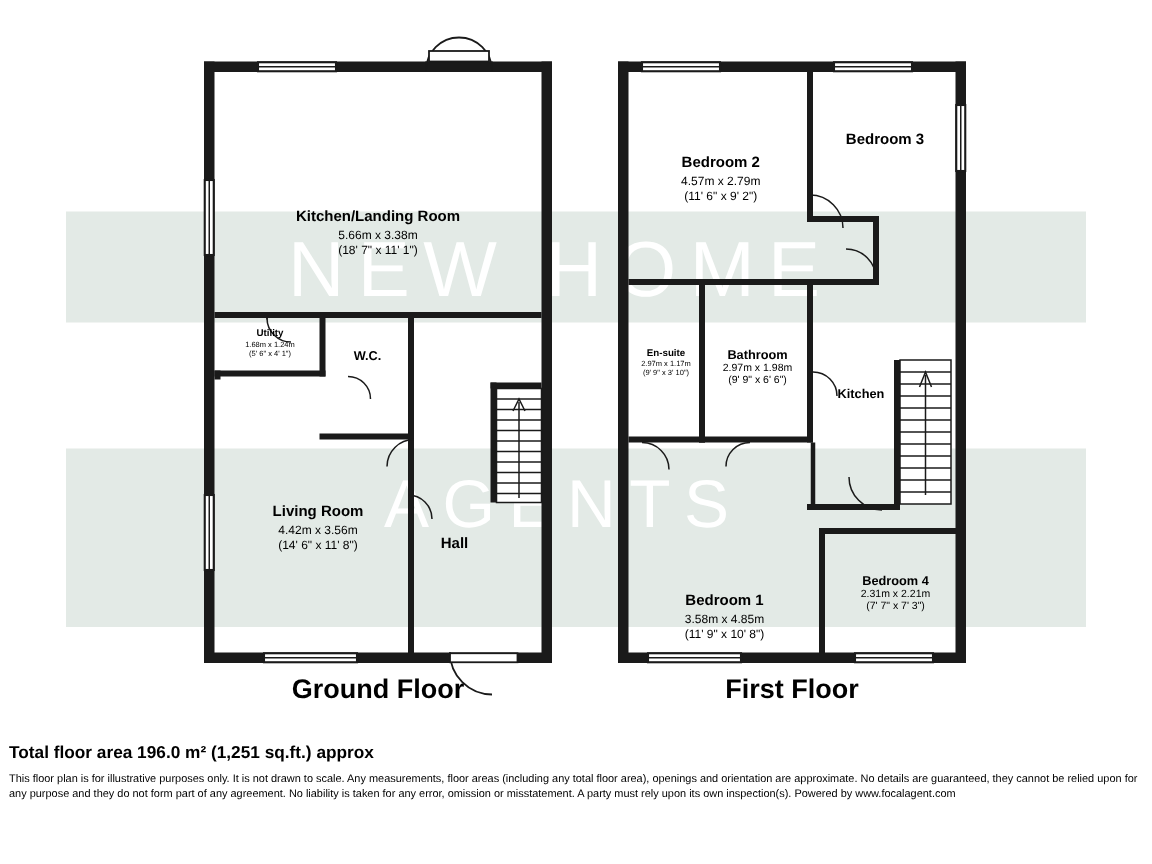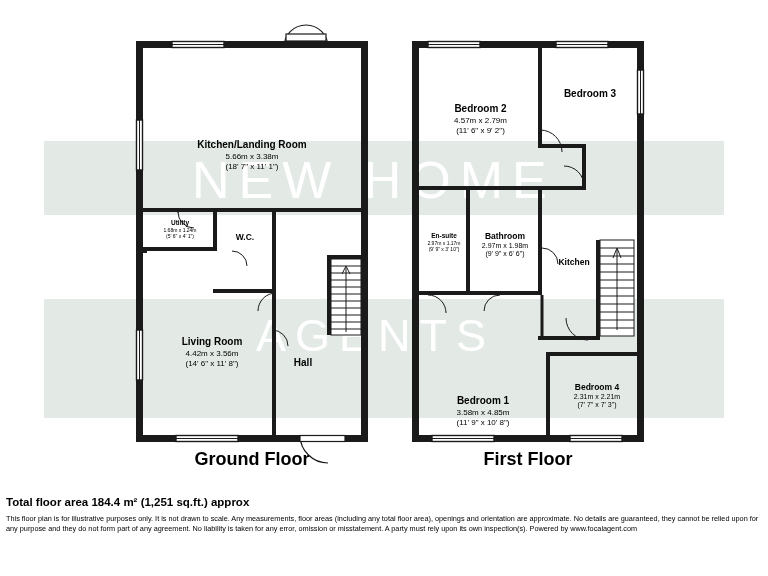--- a/index.html
+++ b/index.html
@@ -287,16 +287,16 @@
 
   <div class="label mid" style="left:551px; top:382px; width:92px;">
     <span class="name">Bedroom 4</span>
     <span class="dim">2.31m x 2.21m</span>
     <span class="dimft">(7' 7" x 7' 3")</span>
   </div>
 
   <div class="floor-title" style="left:428px; top:449px; width:200px;">First Floor</div>
   <div class="floor-title" style="left:152px; top:449px; width:200px;">Ground Floor</div>
 
-  <div class="footer footer-area" style="top:496px;">Total floor area 184.4 m² (1,251 sq.ft.) approx</div>
+  <div class="footer footer-area" style="top:496px;">Total floor area 196.0 m² (1,251 sq.ft.) approx</div>
   <div class="footer footer-disclaimer" style="top:514px;">This floor plan is for illustrative purposes only. It is not drawn to scale. Any measurements, floor areas (including any total floor area), openings and orientation are approximate. No details are guaranteed, they cannot be relied upon for any purpose and they do not form part of any agreement. No liability is taken for any error, omission or misstatement. A party must rely upon its own inspection(s). Powered by www.focalagent.com</div>
 
 </div>
 
 </body></html>

